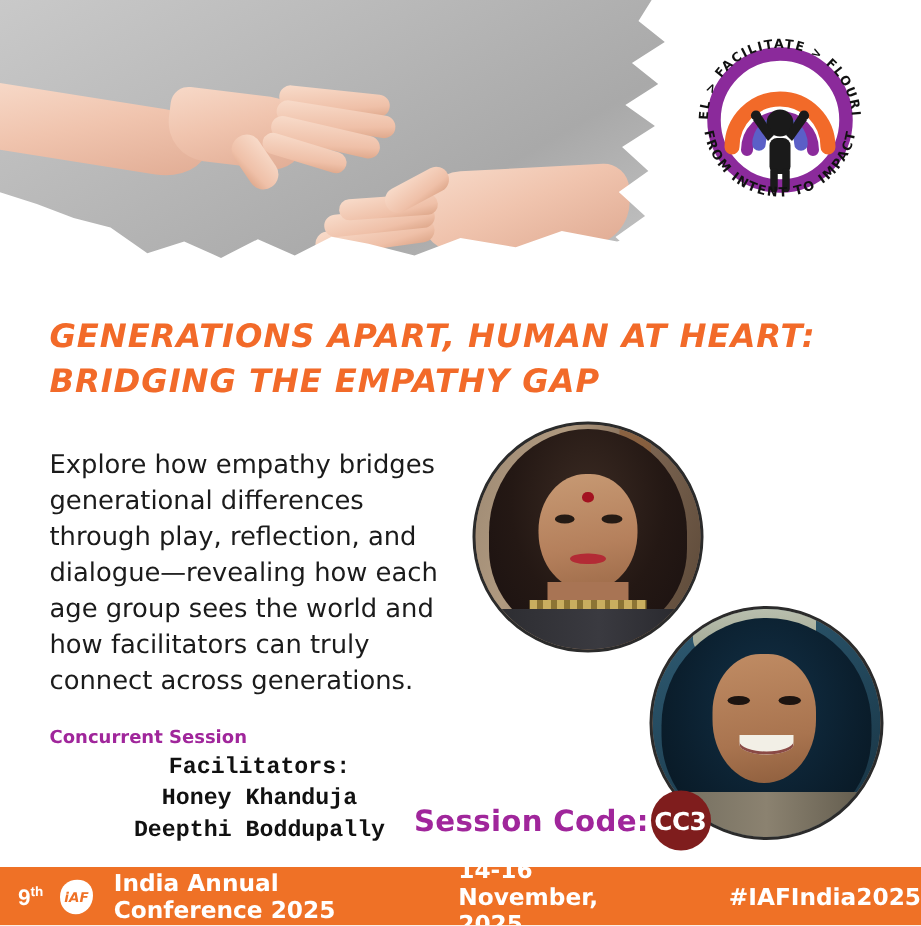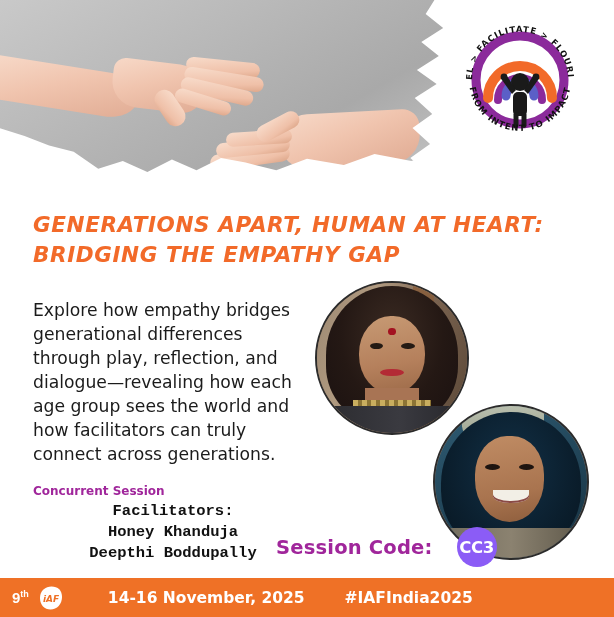--- a/index.html
+++ b/index.html
@@ -252,34 +252,34 @@
   .p2-cloth { position:absolute; left:0; top:80%; width:100%; height:20%;
     background: linear-gradient(90deg,#6f6a5c 0%, #8b8270 50%, #5c5648 100%); }
 
   
   .sess {
     position: absolute;
     left: 276px;
     top: 527px;
     display: flex;
     align-items: center;
-    gap: 24px;
+    gap: 1px;
   }
   .sess-label {
     color: #A0269B;
     font-weight: bold;
     font-size: 19.5px;
     font-family: "DejaVu Sans", sans-serif;
     letter-spacing: 0.2px;
   }
   .sess-badge {
     width: 40px;
     height: 40px;
     border-radius: 50%;
-    background: #8b5cf6;
+    background: #7f1d1d;
     color: #ffffff;
     display: flex;
     align-items: center;
     justify-content: center;
     font-weight: bold;
     font-size: 16.5px;
     font-family: "DejaVu Sans", sans-serif;
     letter-spacing: -0.3px;
   }
 
@@ -436,17 +436,18 @@
   </div>
 
   <div class="footer">
     <span class="f-ord"><span>9</span><sup>th</sup></span>
     <span class="f-iaf">
       <svg viewBox="0 0 30 26" xmlns="http://www.w3.org/2000/svg">
         <path d="M4 13 C4 5.5 9.5 1.5 15.5 1.5 C22 1.5 26 5.5 26 12 C26 19 21 24.5 14.5 24.5 C8.5 24.5 4 20 4 13 Z" fill="#ffffff"></path>
         <text x="15" y="16.5" text-anchor="middle" font-family="DejaVu Sans, sans-serif" font-size="9" font-weight="bold" font-style="italic" fill="#EF7126">iAF</text>
       </svg>
     </span>
+    <span class="f-conf">India Annual Conference 2025</span>
     <span class="f-dates">14-16 November, 2025</span>
     <span class="f-tag">#IAFIndia2025</span>
   </div>
 
 </div>
 
 </body></html>

